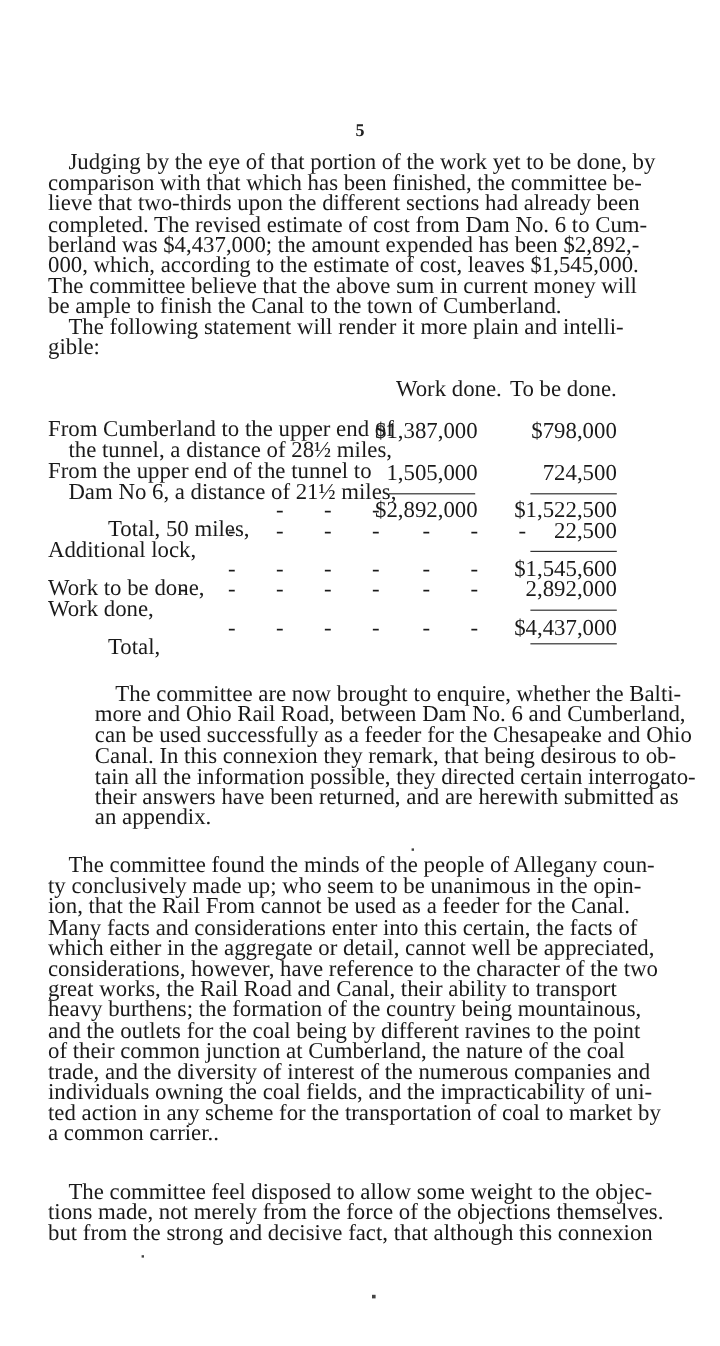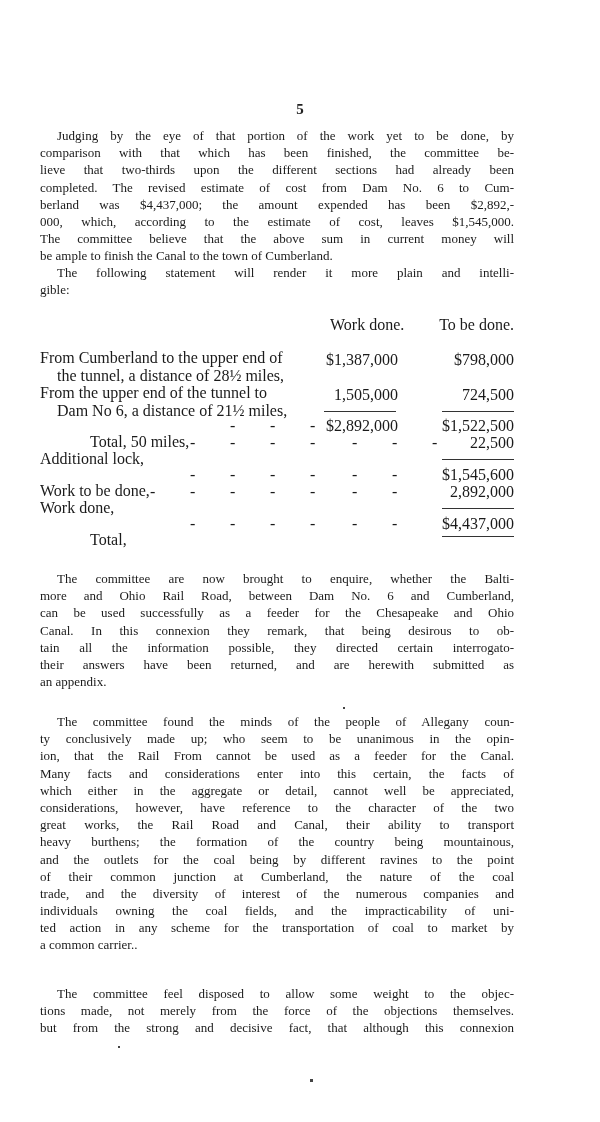--- a/index.html
+++ b/index.html
@@ -7,33 +7,33 @@
     width: 600px; height: 1122px; position: relative; overflow: hidden;
     font-family: "Liberation Serif", "DejaVu Serif", serif;
     color: #1a1a1a;
   }
   .page-num {
     position: absolute; top: 101px; left: 0; width: 600px;
     text-align: center; font-size: 15px; font-weight: bold; color: #222;
   }
   .text-block {
     position: absolute; left: 40px; width: 474px;
-    font-size: 13px; line-height: 17.2px;
+    font-size: 19px; line-height: 17.2px;
   }
   .line { display: block; white-space: nowrap; text-align: justify; text-align-last: justify; height: 17.2px; }
   .line.last { text-align-last: left; }
   .line.indent { padding-left: 17px; }
   #para1 { top: 127px; }
   #para2 { top: 264px; }
-  #para3 { top: 570px; }
+  #para3 { top: 570px; margin-left: 39px; }
   #para4 { top: 713px; }
   #para5 { top: 985px; }
 
   
-  .stmt { position: absolute; left: 40px; top: 316px; width: 474px; font-size: 16px; }
+  .stmt { position: absolute; left: 40px; top: 316px; width: 474px; font-size: 19px; }
   .row { position: relative; height: 17.4px; line-height: 17.4px; white-space: nowrap; }
   .cell-label { position: absolute; left: 0; margin-top: 16px; }
   .cell-label.ind1 { left: 17px; }
   .cell-label.ind2 { left: 50px; }
   .col-done { position: absolute; right: 116px; text-align: center; margin-left: 14px; }
   .col-tobe { position: absolute; right: 0; text-align: right; }
   .hdr { position: absolute; }
   .dot { position: absolute; top: 0; }
   .rule { position: absolute; height: 0; border-top: 1.2px solid #333; }
   .rule.done { right: 118px; width: 72px; }

